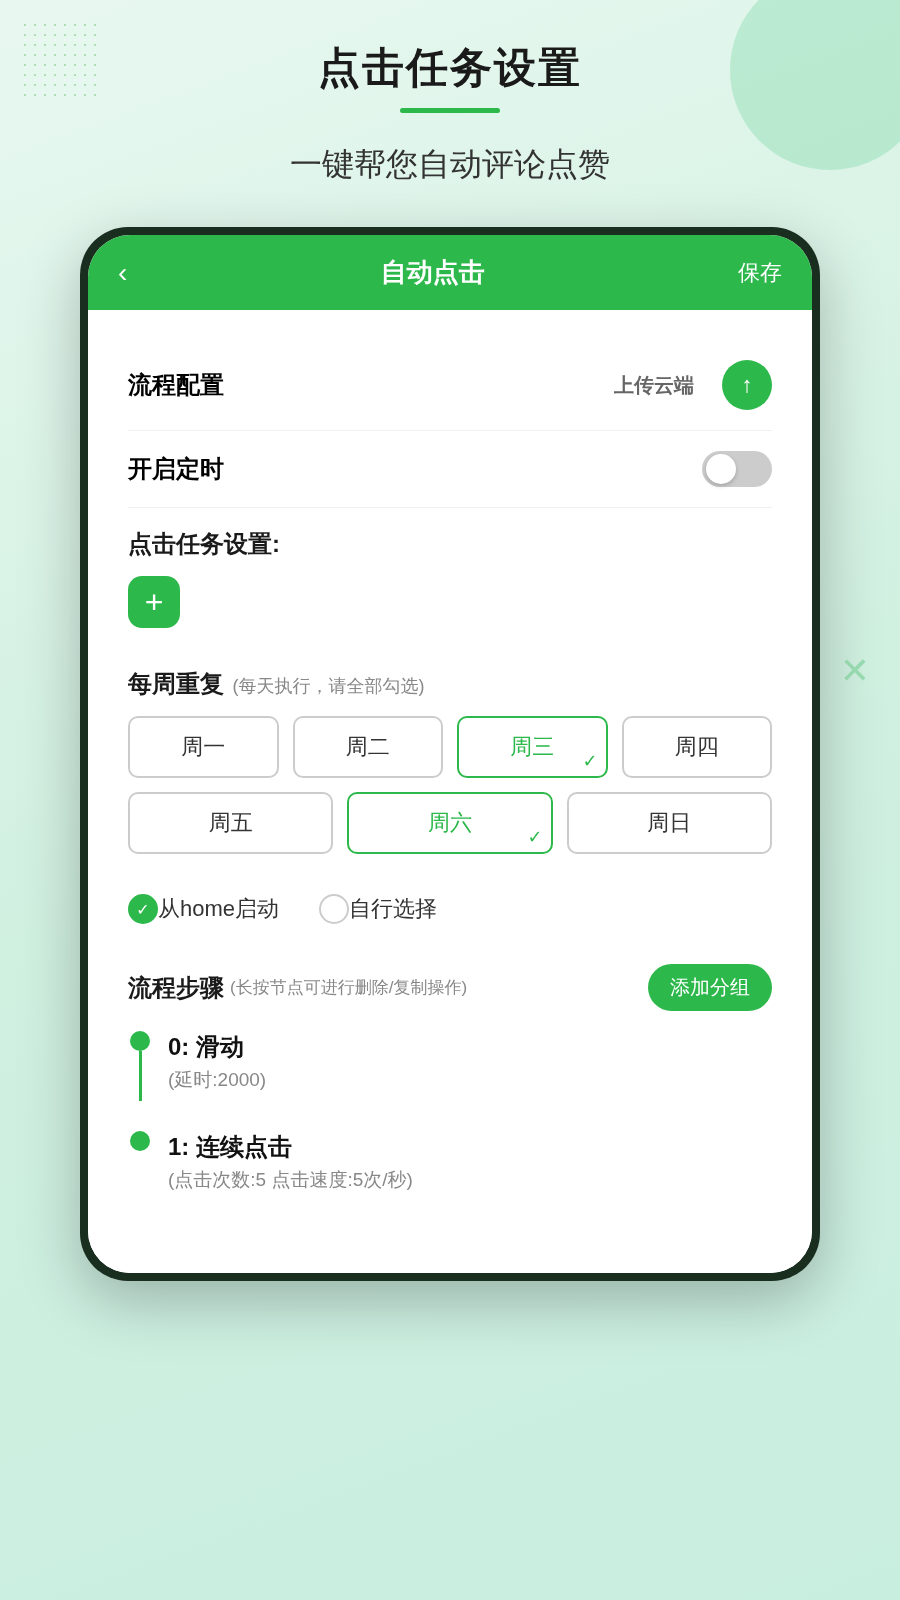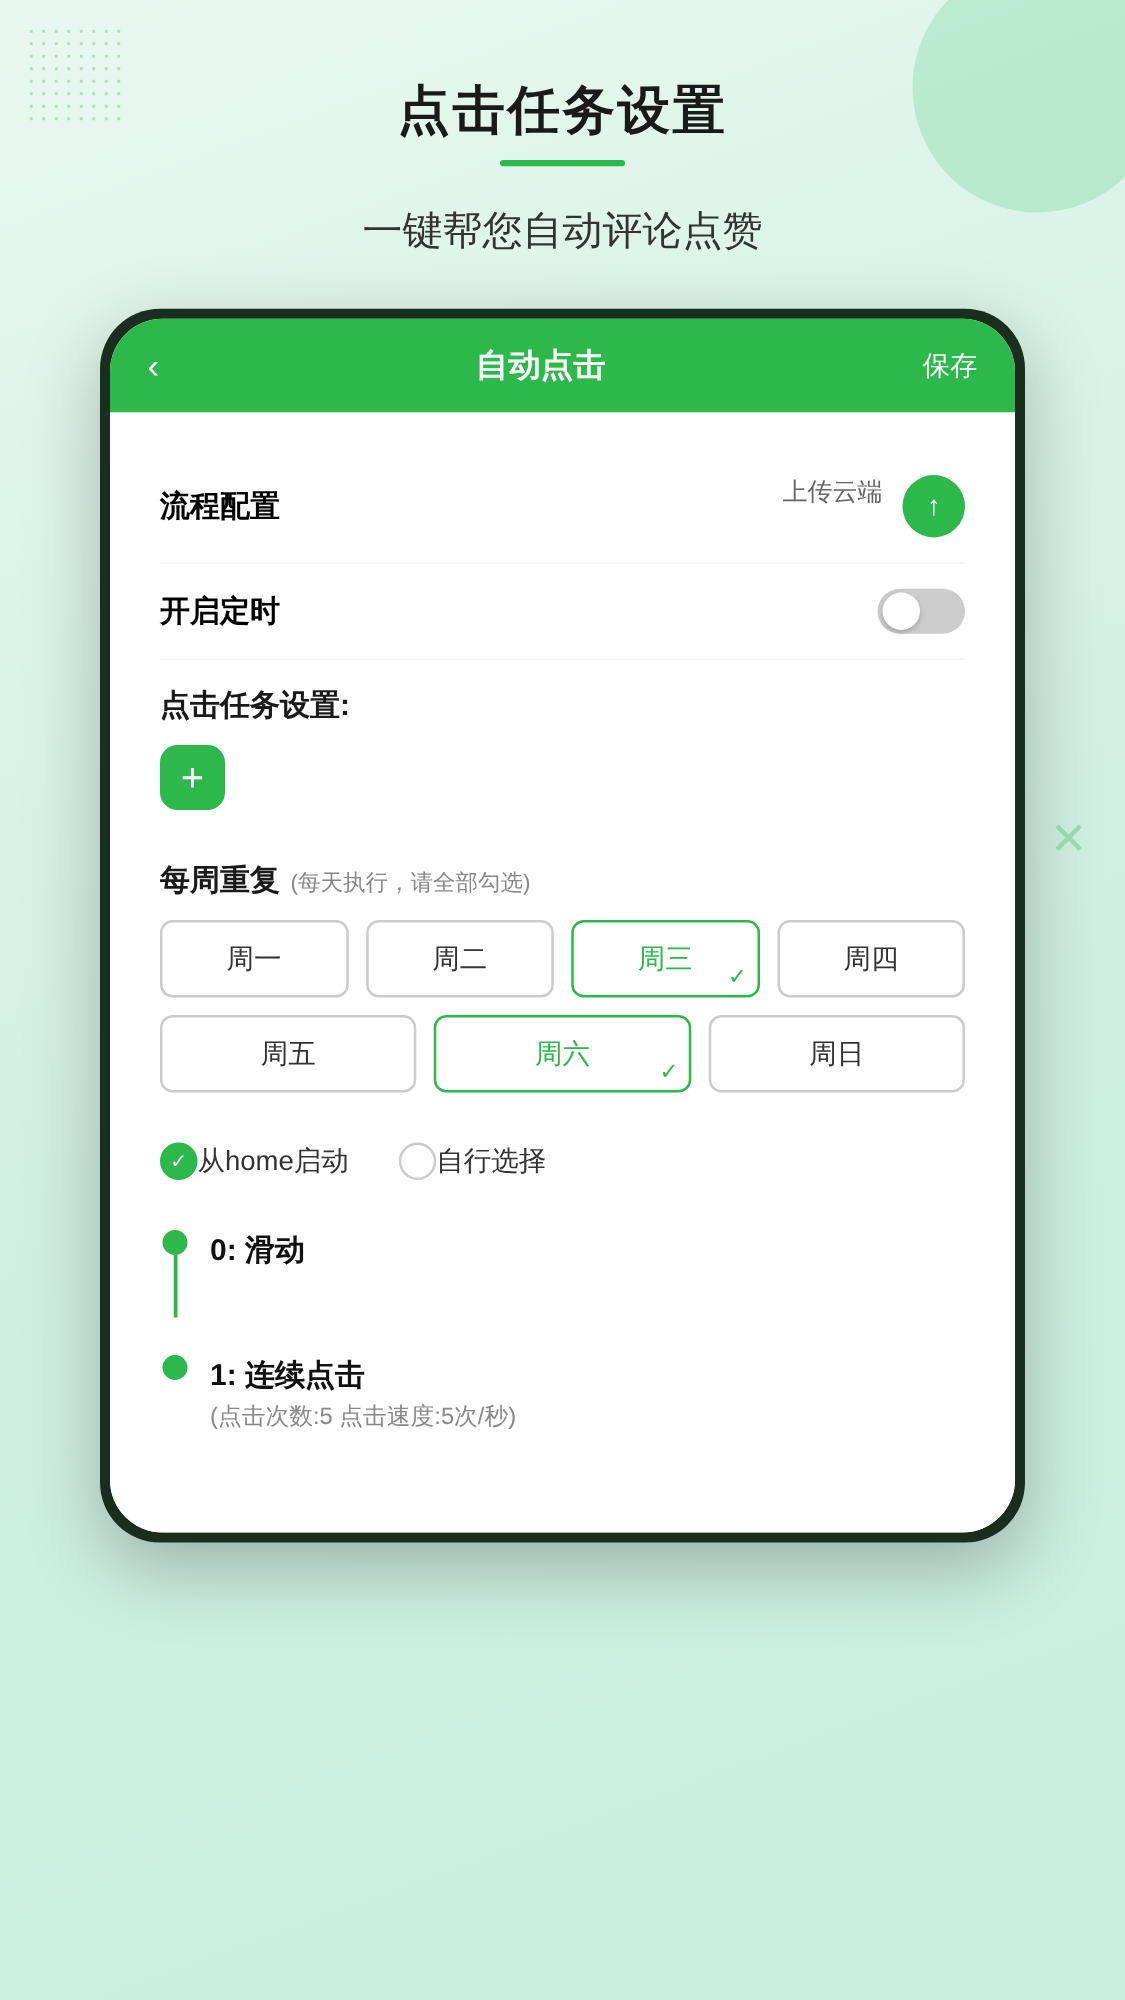--- a/index.html
+++ b/index.html
@@ -46,21 +46,21 @@
       position: absolute;
       right: 30px;
       top: 650px;
       font-size: 36px;
       color: rgba(100, 200, 130, 0.5);
       font-weight: 300;
     }
 
     .page-title {
       text-align: center;
-      padding-top: 60px;
+      padding-top: 40px;
       font-size: 42px;
       font-weight: 700;
       color: #1a1a1a;
       letter-spacing: 2px;
     }
 
     .title-underline {
       width: 100px;
       height: 5px;
       background: #2db84b;
@@ -135,22 +135,23 @@
     }
 
     .section-label {
       font-size: 24px;
       font-weight: 600;
       color: #000000;
     }
 
     .section-right {
       display: flex;
-      align-items: flex-start;
-      gap: 16px;
+      align-items: center;
+      gap: 28px;
+      font-weight: bold;
     }
 
     .upload-text {
       font-size: 20px;
       color: #666;
     }
 
     .upload-btn {
       width: 50px;
       height: 50px;
@@ -500,28 +501,36 @@
             <span class="radio-text">从home启动</span>
           </div>
           <div class="radio-option">
             <div class="radio-circle"></div>
             <span class="radio-text">自行选择</span>
           </div>
         </div>
       </div>
 
       <div class="steps-section">
+        <div class="steps-header">
+          <div class="steps-label-group">
+            <span class="steps-label">流程步骤</span>
+            <span class="steps-sublabel">(长按节点可进行删除/复制操作)</span>
+          </div>
+          <div class="add-group-btn">添加分组</div>
+        </div>
 
         <div class="step-block">
           <div class="step-left">
             <div class="dot"></div>
             <div class="line"></div>
           </div>
           <div class="step-right">
             <div class="step-name">0: 滑动</div>
+            <div class="step-info">(延时:2000)</div>
           </div>
         </div>
 
         <div class="step-block">
           <div class="step-left">
             <div class="dot"></div>
           </div>
           <div class="step-right">
             <div class="step-name">1: 连续点击</div>
             <div class="step-info">(点击次数:5 点击速度:5次/秒)</div>

